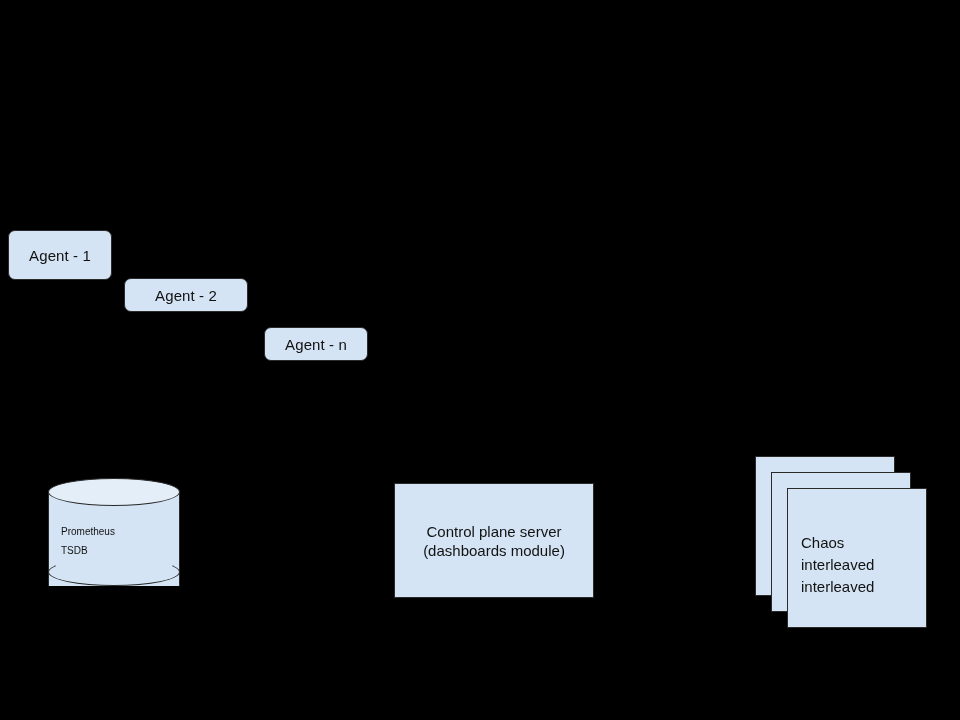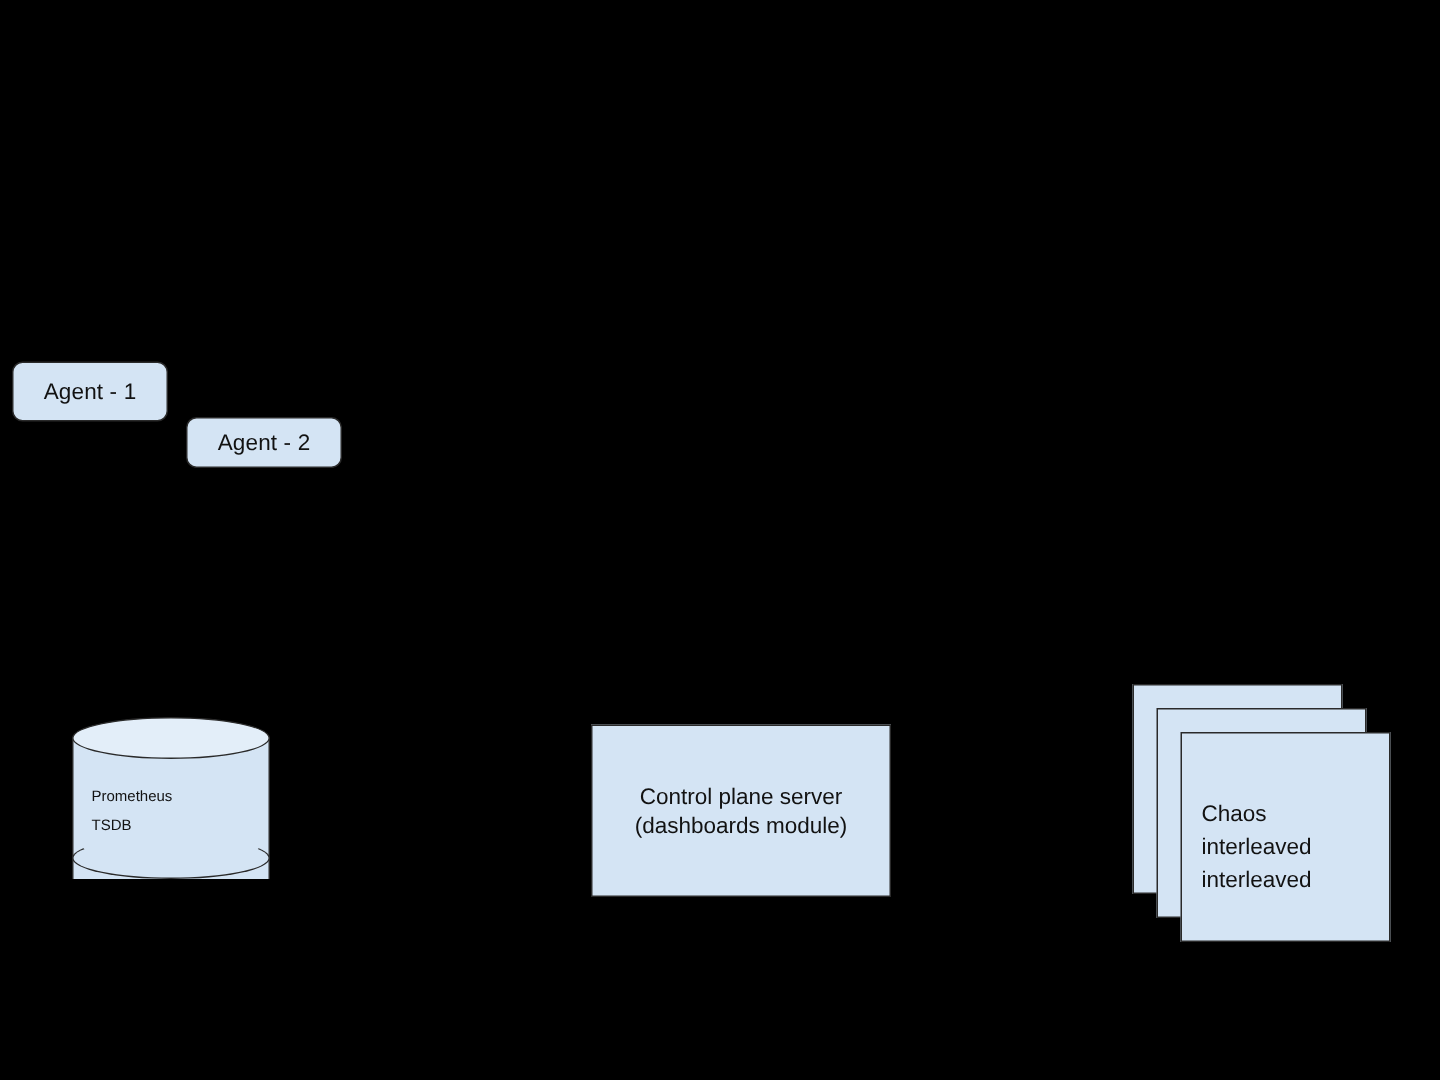--- a/index.html
+++ b/index.html
@@ -138,28 +138,31 @@
     border-top: 8px solid transparent;
     border-bottom: 8px solid transparent;
     border-left: 15px solid #000000;
   }
 </style>
 </head>
 <body>
 
 <div id="canvas">
 
-  <div class="agent-node" style="left:8px; top:241px; width:104px; height:40px;">
+  <div class="agent-node" style="left:8px; top:230px; width:104px; height:50px;">
     <span>Agent - 1</span>
   </div>
 
-  <div class="agent-node" style="left:124px; top:278px; width:104px; height:34px;">
+  <div class="agent-node" style="left:124px; top:278px; width:124px; height:34px;">
     <span>Agent - 2</span>
   </div>
 
+  <div class="agent-node" style="left:264px; top:327px; width:104px; height:34px;">
+    <span>Agent - n</span>
+  </div>
 
   <div class="cylinder">
     <div class="cyl-body"></div>
     <div class="cyl-bottom"></div>
     <div class="cyl-top"></div>
     <div class="cyl-label">
       <div>Prometheus</div>
       <div>TSDB</div>
     </div>
   </div>

